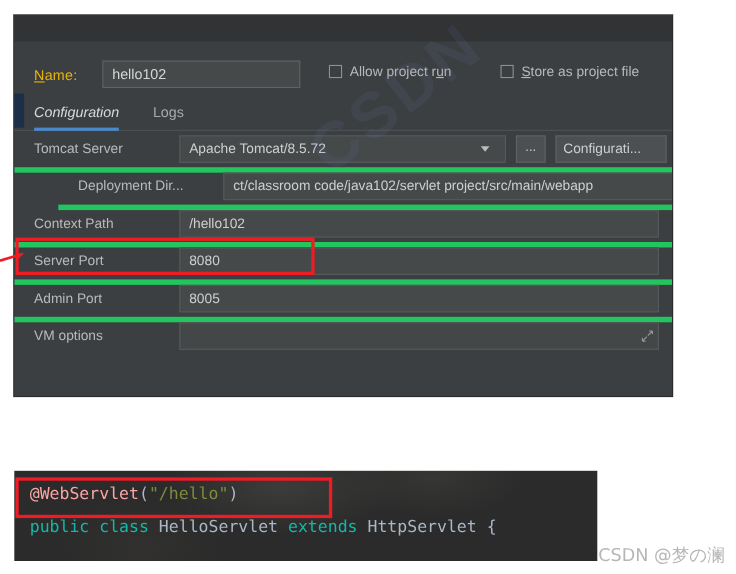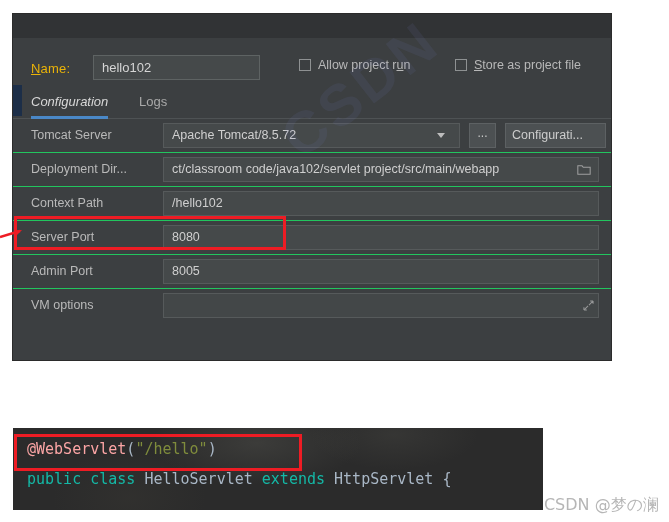--- a/index.html
+++ b/index.html
@@ -59,21 +59,21 @@
     top: 7px;
     font-size: 13px;
     color: #eab308;
     letter-spacing: .2px;
   }
   #name-label .mn { text-decoration: underline; }
   #name-input {
     position: absolute;
     left: 80px;
     top: 1px;
-    width: 167px;
+    width: 180px;
     height: 25px;
     background: #45494a;
     border: 1px solid #5e6363;
     box-sizing: border-box;
     color: #d6d6d6;
     font-family: "Liberation Sans", sans-serif;
     font-size: 13px;
     padding: 0 8px;
     outline: none;
   }
@@ -132,24 +132,24 @@
   }
   #tab-configuration { left: 18px; font-style: italic; }
   #tab-logs { left: 126px; }
 
   
   .form-row {
     position: absolute;
     left: 0;
     width: 100%;
     height: 32px;
-    border-bottom: 1px solid #22c55e;
+    border-bottom: 5px solid #22c55e;
   }
   #row-tomcat-server { top: 82px; }
-  #row-deployment-dir { top: 116px; }
+  #row-deployment-dir { top: 116px; margin-left: 40px; }
   #row-context-path { top: 150px; }
   #row-server-port { top: 184px; }
   #row-admin-port { top: 218px; }
   #row-vm-options { top: 252px; border-bottom: none; }
 
   .row-label {
     position: absolute;
     left: 18px;
     top: 8px;
     font-size: 12.5px;

